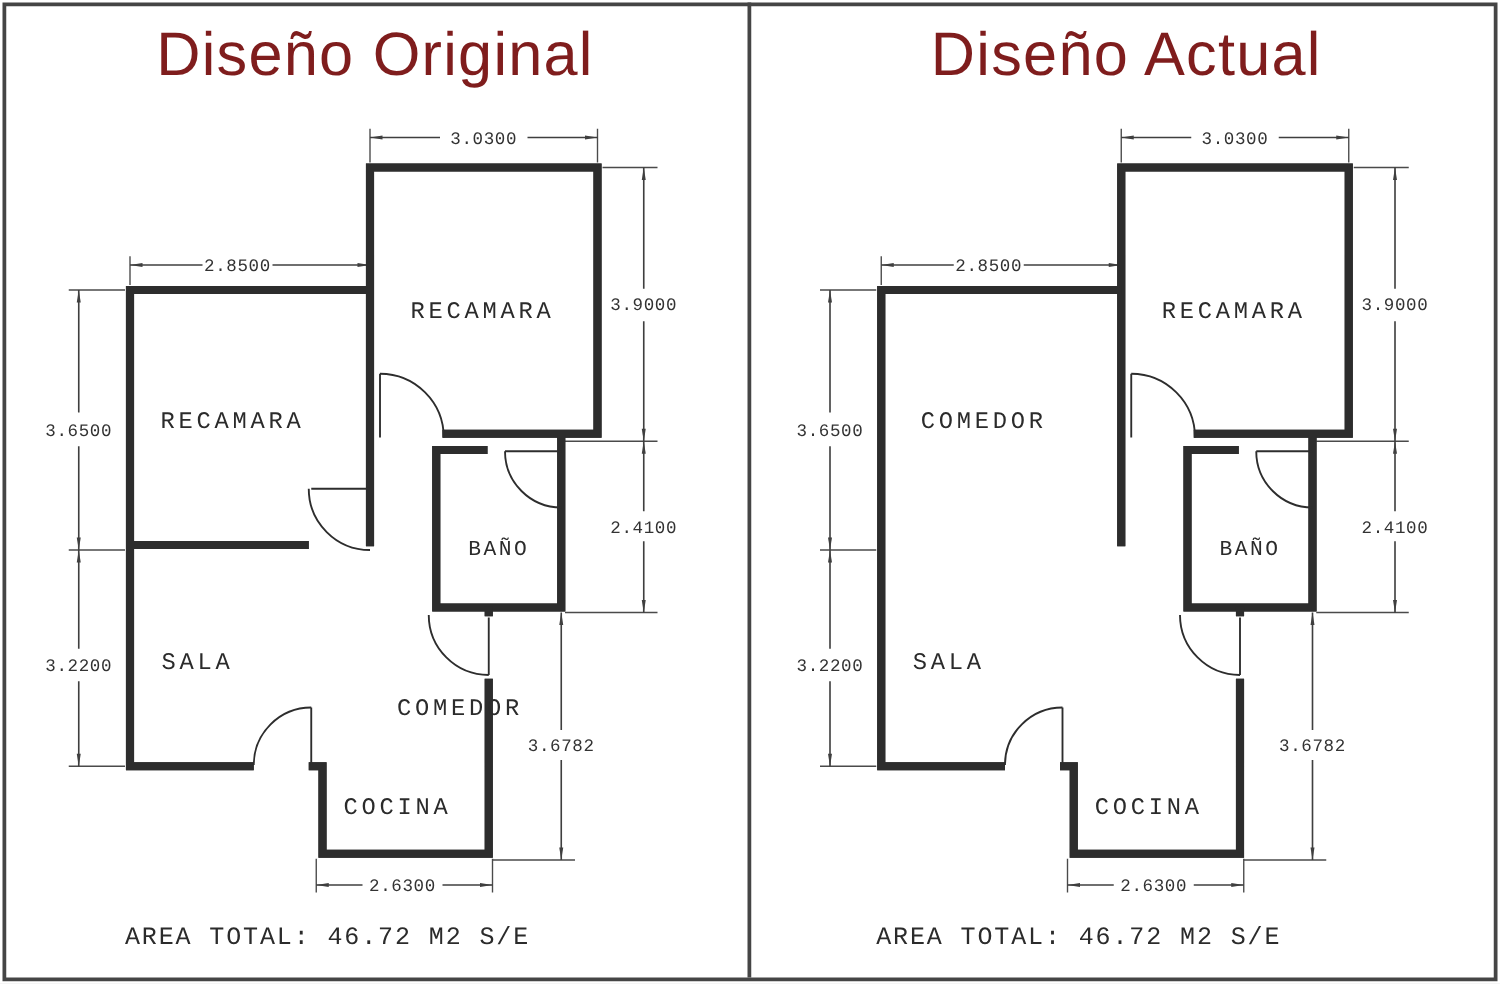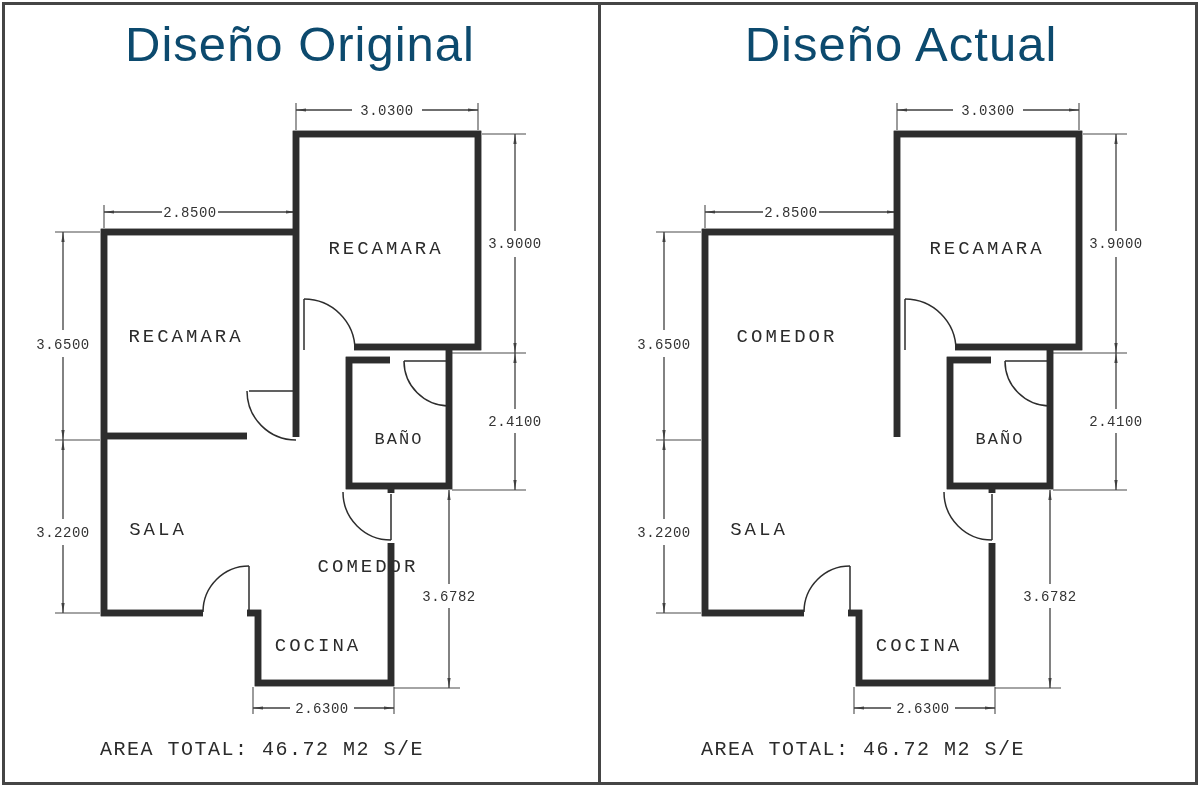--- a/index.html
+++ b/index.html
@@ -5,21 +5,21 @@
   html,body{margin:0;padding:0;background:#e8e8e8;}
   .stage{position:relative;width:1200px;height:787px;background:#ffffff;overflow:hidden;
          font-family:"Liberation Sans", sans-serif;}
   .frame{position:absolute;left:2px;top:2px;width:1190px;height:777px;
          border:3px solid #454545;pointer-events:none;}
   .divider{position:absolute;left:598px;top:2px;width:3px;height:780px;background:#454545;}
   .panel{position:absolute;top:0;width:600px;height:787px;}
   .panel.right{left:601px;border-radius:11px;}
   .panel.left{left:0;}
   .panel h1{margin:0;position:absolute;top:16px;left:0;width:100%;
-            text-align:center;font-size:49px;font-weight:400;color:#0c4a6e;
+            text-align:center;font-size:49px;font-weight:400;color:#7f1d1d;
             letter-spacing:1px;font-family:"Liberation Sans",sans-serif;}
   .plan{position:absolute;left:0;top:87px;}
   
   .wall{stroke:#2d2d2d;stroke-width:6.5;fill:none;stroke-linecap:butt;stroke-linejoin:miter;}
   .wallcore{stroke:#ffffff;stroke-width:3.6;fill:none;stroke-linecap:butt;stroke-linejoin:miter;}
   .door{stroke:#2d2d2d;stroke-width:1.5;fill:none;}
   .dim{stroke:#3f3f3f;stroke-width:1.3;fill:none;}
   .ext{stroke:#4a4a4a;stroke-width:1.1;fill:none;}
   .lbl{font-family:"Liberation Mono","DejaVu Sans Mono",monospace;font-size:19px;
        letter-spacing:3px;fill:#2b2b2b;}

